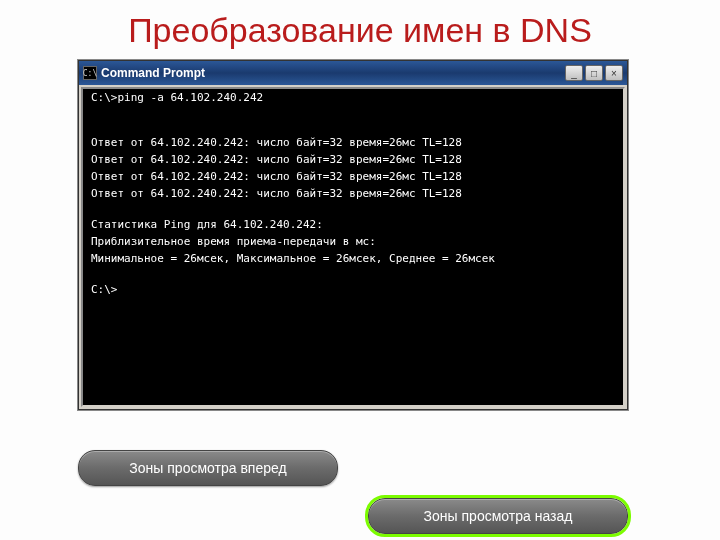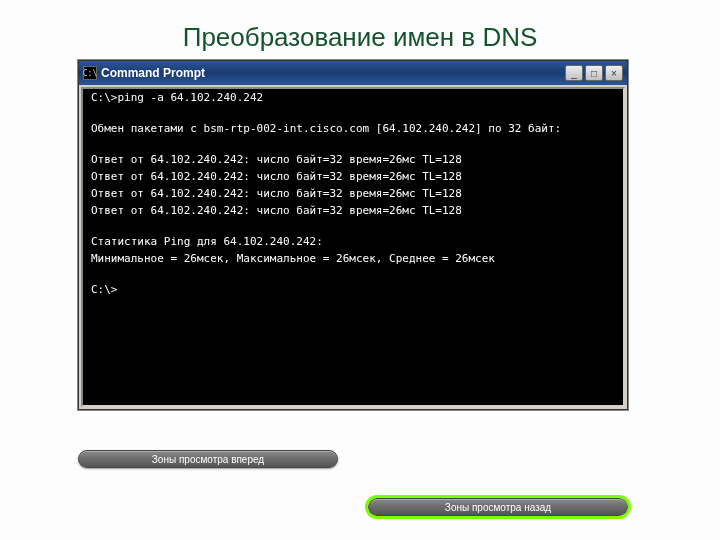--- a/index.html
+++ b/index.html
@@ -5,23 +5,23 @@
   * { box-sizing: border-box; margin: 0; padding: 0; }
   body {
     width: 720px;
     height: 540px;
     background: #fdfdfd;
     font-family: Arial, sans-serif;
     position: relative;
   }
   .slide-title {
     text-align: center;
-    font-size: 26px;
-    color: #14532d;
-    padding-top: 22px;
+    font-size: 34px;
+    color: #b91c1c;
+    padding-top: 11px;
     padding-bottom: 10px;
     font-weight: 400;
   }
   .window {
     position: absolute;
     left: 78px;
     top: 60px;
     width: 550px;
     border: 1px solid #333;
     background: #d4d0c8;
@@ -92,25 +92,25 @@
   .buttons-row {
     position: absolute;
     left: 78px;
     top: 450px;
     width: 550px;
     display: flex;
     justify-content: space-between;
   }
   .lesson-btn {
     width: 260px;
-    height: 18px;
+    height: 36px;
     border-radius: 17px;
     background: linear-gradient(to bottom, #8a8a8a 0%, #6b6b6b 50%, #555 100%);
     color: #fff;
-    font-size: 10px;
+    font-size: 14px;
     display: flex;
     align-items: center;
     justify-content: center;
     box-shadow: inset 0 1px 0 rgba(255,255,255,.3), 0 1px 2px rgba(0,0,0,.4);
     border: 1px solid #444;
     cursor: pointer;
   }
   .lesson-btn.highlight {
     outline: 3px solid #7CFC00;
     outline-offset: 0;
@@ -128,28 +128,28 @@
     <div class="titlebar-text">Command Prompt</div>
     <div class="win-buttons">
       <div class="win-btn">_</div>
       <div class="win-btn">□</div>
       <div class="win-btn">×</div>
     </div>
   </div>
   <div class="terminal">
     <div class="line">C:\&gt;ping -a 64.102.240.242</div>
     <div class="gap"></div>
-    <div class="line">Обмен пакетами с bsm-rtp-002-int.cisco.com [64.102.240.242] по 32 байт:</div>
     <div class="gap"></div>
     <div class="line">Ответ от 64.102.240.242: число байт=32 время=26мс TL=128</div>
     <div class="line">Ответ от 64.102.240.242: число байт=32 время=26мс TL=128</div>
     <div class="line">Ответ от 64.102.240.242: число байт=32 время=26мс TL=128</div>
     <div class="line">Ответ от 64.102.240.242: число байт=32 время=26мс TL=128</div>
     <div class="gap"></div>
     <div class="line">Статистика Ping для 64.102.240.242:</div>
+    <div class="line">Приблизительное время приема-передачи в мс:</div>
     <div class="line">Минимальное = 26мсек, Максимальное = 26мсек, Среднее = 26мсек</div>
     <div class="gap"></div>
     <div class="line">C:\&gt;</div>
   </div>
 </div>
 
 <div class="buttons-row">
   <div class="lesson-btn">Зоны просмотра вперед</div>
   <div class="lesson-btn highlight">Зоны просмотра назад</div>
 </div>

